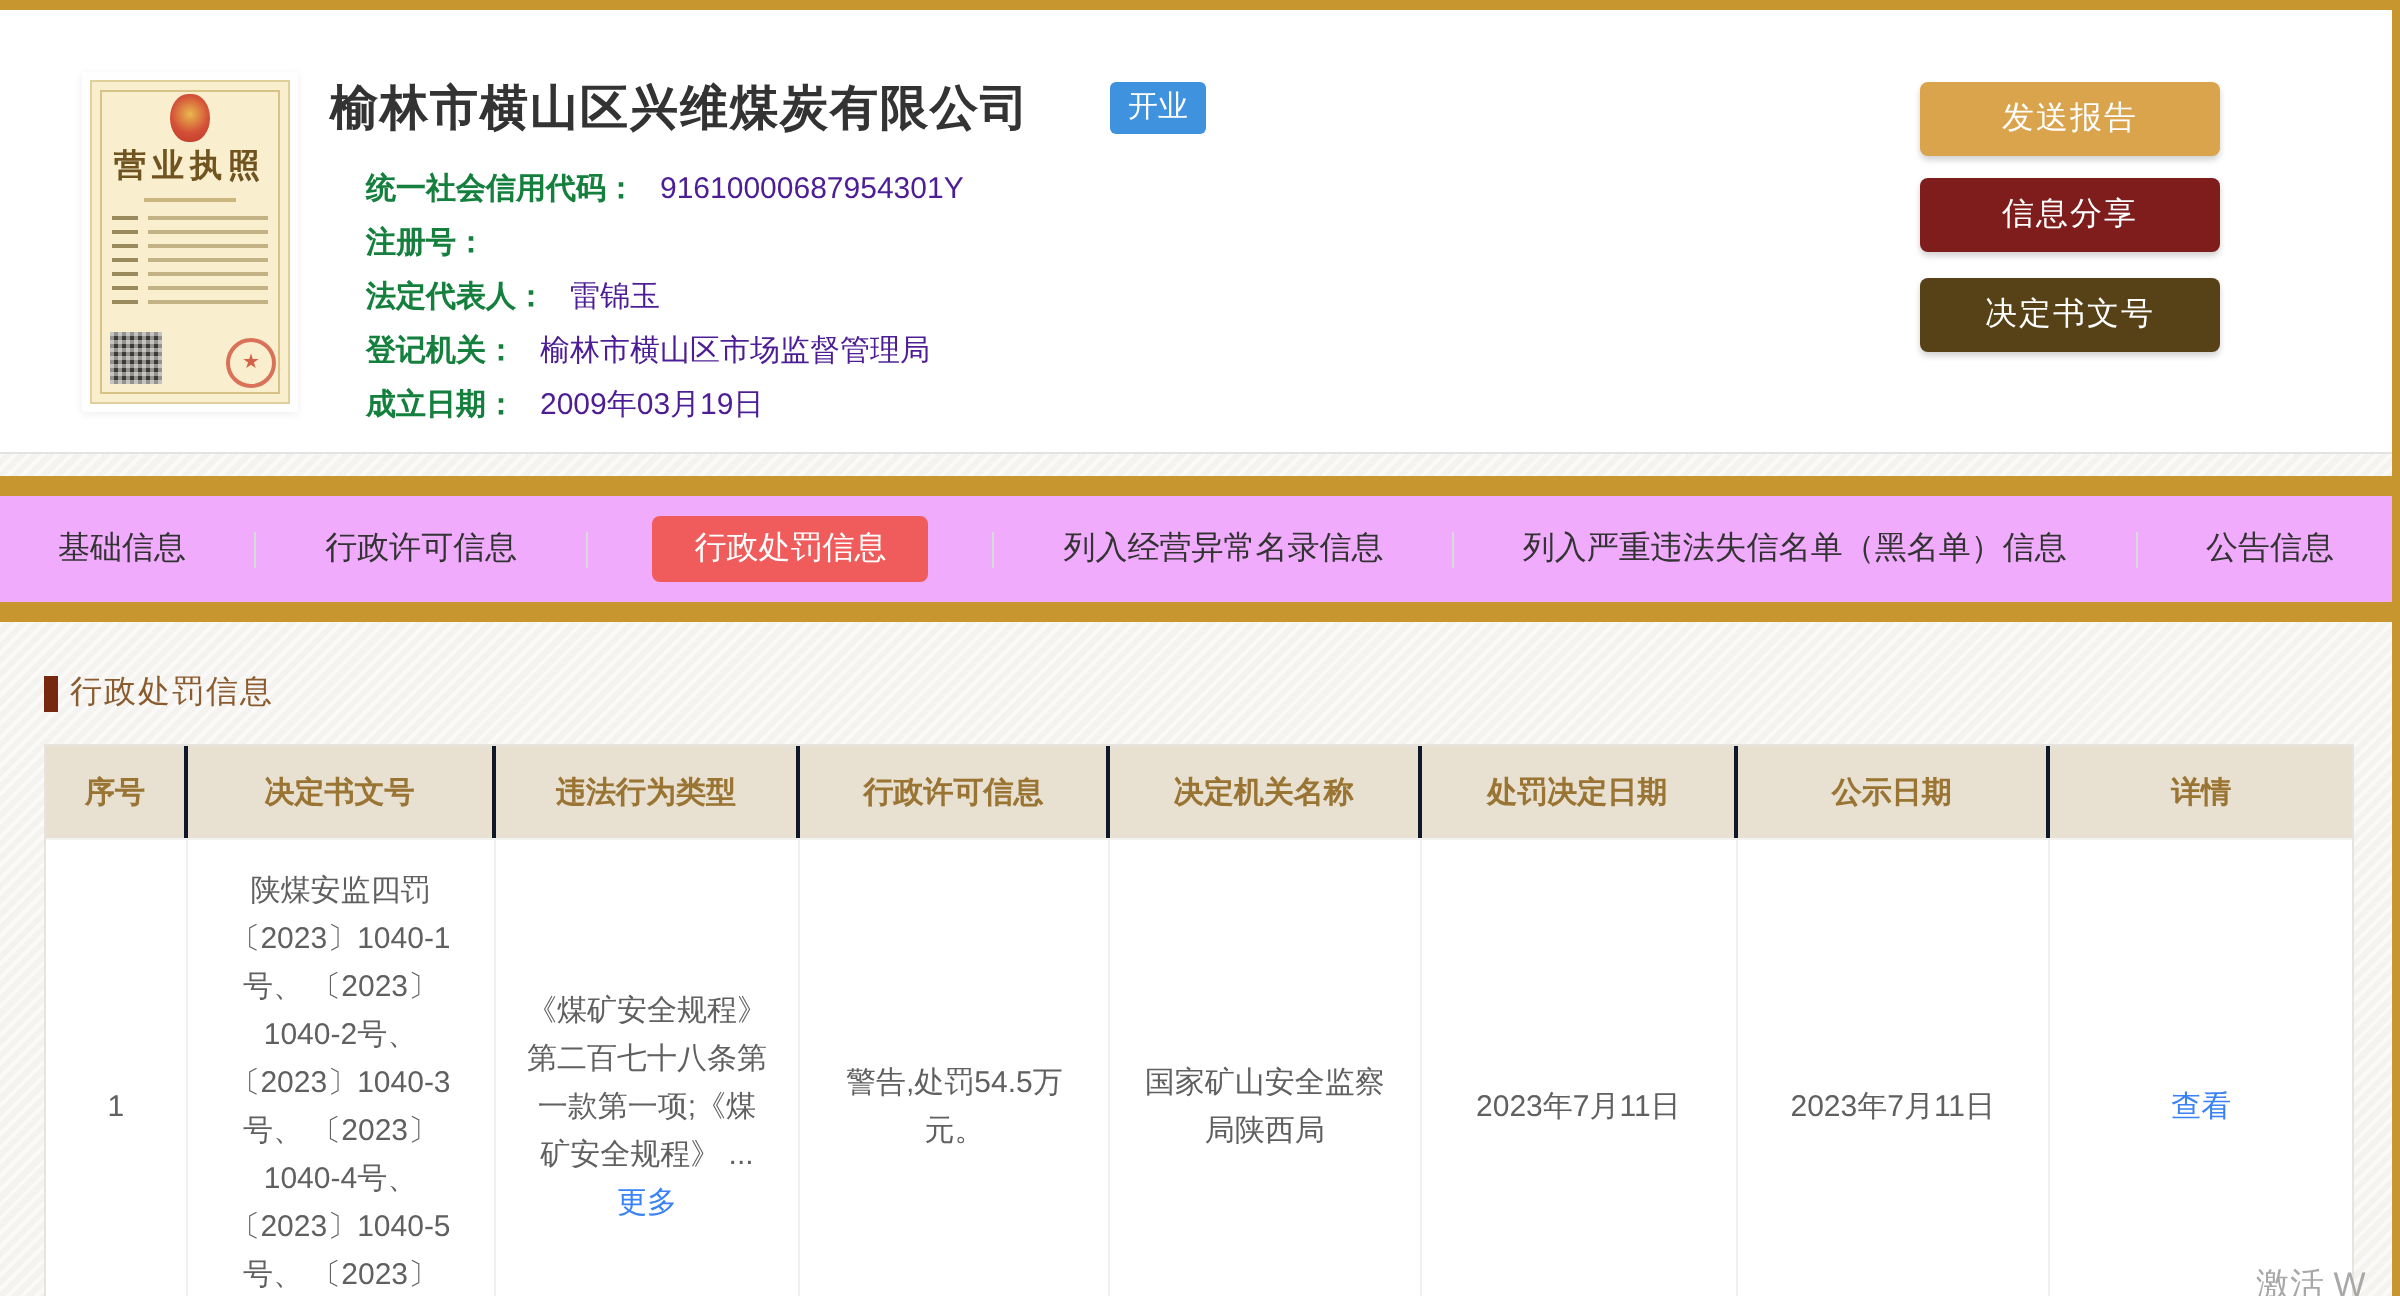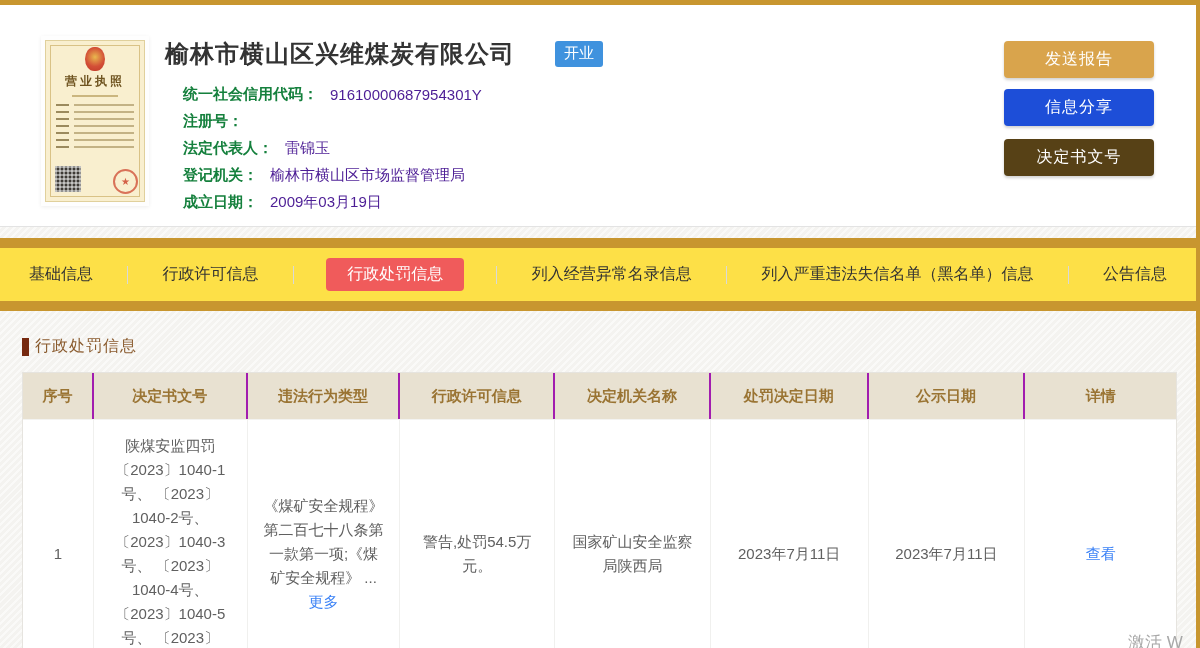--- a/index.html
+++ b/index.html
@@ -16,66 +16,66 @@
 
   
   .header-card { position:absolute; left:0; top:5px; width:1196px; height:222px; background:#fff; border-bottom:1px solid #e3e3e3; }
 
   
   .license { position:absolute; left:45px; top:35px; width:100px; height:162px; background:#f9efcf; border:1px solid #e0d09c;
              box-shadow:0 0 0 4px #fefefe, 0 1px 4px 4px rgba(0,0,0,.07); padding-top:5px; }
   .license-inner-border { position:absolute; inset:4px; border:1px solid #d9c286; pointer-events:none; }
   .emblem { width:20px; height:24px; margin:1px auto 2px; border-radius:50% / 55%;
             background:radial-gradient(circle at 50% 42%, #e9b84e 0%, #d34f37 55%, #bf3928 100%); }
-  .license-title { text-align:center; font-size:12px; font-weight:bold; color:#6f5420; letter-spacing:3px; white-space:nowrap; }
+  .license-title { text-align:center; font-size:16px; font-weight:bold; color:#6f5420; letter-spacing:3px; white-space:nowrap; }
   .license-subline { width:46px; height:2px; background:#cbb67f; margin:5px auto 7px; }
   .license-lines { padding:0 10px; }
   .ll { display:flex; gap:5px; margin-bottom:5px; align-items:center; }
   .ll-a { width:13px; height:2px; background:#9b8a5e; }
   .ll-b { flex:1; height:2px; background:#c3b285; }
   .qr { position:absolute; left:9px; bottom:9px; width:26px; height:26px; background-color:#3d3a35;
         background-image:repeating-linear-gradient(0deg, rgba(255,255,255,.45) 0 2px, transparent 2px 4px),
                          repeating-linear-gradient(90deg, rgba(255,255,255,.45) 0 2px, transparent 2px 4px); }
   .seal { position:absolute; right:6px; bottom:7px; width:25px; height:25px; border:2px solid rgba(206,72,48,.75);
           border-radius:50%; display:flex; align-items:center; justify-content:center; color:rgba(206,72,48,.85); font-size:10px; }
 
   .company-block { position:absolute; left:165px; top:33px; }
   .name-row { display:flex; align-items:center;gap:24px; }
   .company-name { font-size:24px; font-weight:bold; color:#333; letter-spacing:1px; }
   .status-badge { margin-left:16px; background:#3f92de; color:#fff; font-size:15px; padding:3px 9px 4px; border-radius:3px;text-align:right; }
   .fields { margin-top:11px; padding-left:18px; }
   .field-row { height:27px; display:flex; align-items:center; font-size:15px; }
   .f-label { font-weight:bold; color:#15803d; }
   .f-value { color:#4c1d95; margin-left:12px; }
 
-  .header-buttons { position:absolute; left:1004px; top:36px; width:150px;font-family:Liberation Serif, serif; }
+  .header-buttons { position:absolute; left:960px; top:36px; width:150px;font-family:Liberation Serif, serif; }
   .hbtn { display:block; width:150px; height:37px; border:none; border-radius:4px; color:#fff; font-size:16px;
           font-family:inherit; cursor:pointer; box-shadow:0 2px 3px rgba(0,0,0,.18); letter-spacing:1px; }
   .hbtn-send  { background:#d9a44c; margin-bottom:11px; }
-  .hbtn-share { background:#1d4ed8; margin-bottom:13px; }
+  .hbtn-share { background:#7f1d1d; margin-bottom:13px; }
   .hbtn-print { background:#574116; }
 
   
   .gold-bar-1 { position:absolute; left:0; top:238px; width:1196px; height:10px; background:#c8962f; }
-  .tab-row { position:absolute; left:0; top:248px; width:1196px; height:53px; background:#fde047;
+  .tab-row { position:absolute; left:0; top:248px; width:1196px; height:53px; background:#f0abfc;
              display:flex; align-items:center; justify-content:space-between; padding:0 27px; }
   .tab { font-size:16px; color:#333; cursor:pointer; white-space:nowrap; padding:6px 2px; }
   .tab.active { background:#f05b5b; color:#fff; border-radius:4px; padding:6px 21px; }
   .tab-sep { width:1px; height:18px; background:#d9d9d9; }
   .gold-bar-2 { position:absolute; left:0; top:301px; width:1196px; height:10px; background:#c8962f; }
 
   
   .section-title { position:absolute; left:22px; top:336px; display:flex; align-items:center; }
   .section-marker { width:7px; height:18px; background:#76290f; margin-right:6px; }
   .section-text { font-size:16px; color:#8a5b2e; letter-spacing:1px; }
 
   .ptable { position:absolute; left:22px; top:372px; width:1155px; background:#fff; border:1px solid #e6e4df; }
   .tgrid { display:grid; grid-template-columns:71fr 154fr 153fr 155fr 156fr 158fr 157fr 151fr; }
   .th { background:#e8e1d1; color:#9a7433; font-weight:bold; font-size:15px; height:46px;
-        display:flex; align-items:center; justify-content:center; border-right:2px solid #a21caf; }
+        display:flex; align-items:center; justify-content:center; border-right:2px solid #0f172a; }
   .th:last-child { border-right:none; }
   .td { min-height:216px; display:flex; align-items:center; justify-content:center; text-align:center;
         color:#606060; font-size:15px; line-height:24px; padding:14px; border-right:1px solid #f0f0ee;
         border-top:1px solid #f3f3f1; background:#fff; }
   .td:last-child { border-right:none; }
   .link { color:#3b82f6; cursor:pointer; text-decoration:none; }
 
   .watermark { position:absolute; left:1128px; top:631px; font-size:17px; color:#a8a8a8; white-space:nowrap; z-index:20; }
 </style>
 </head>

